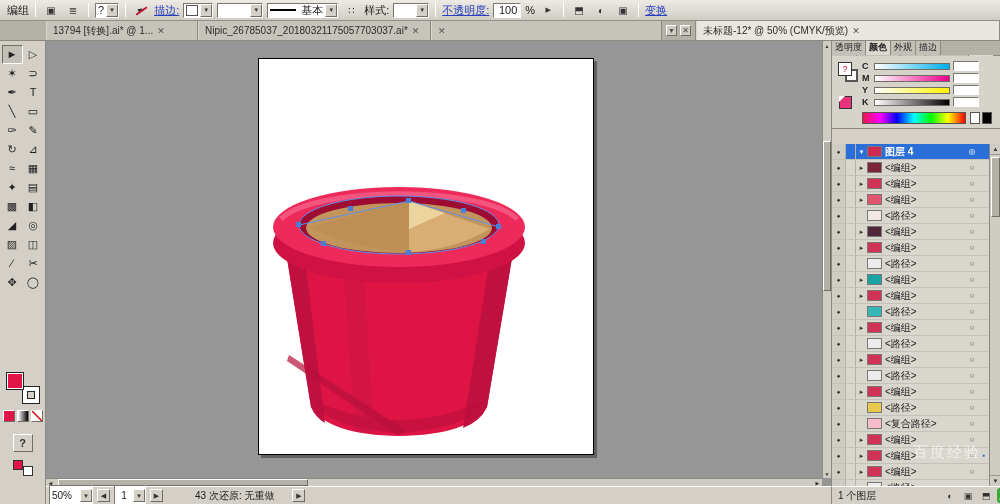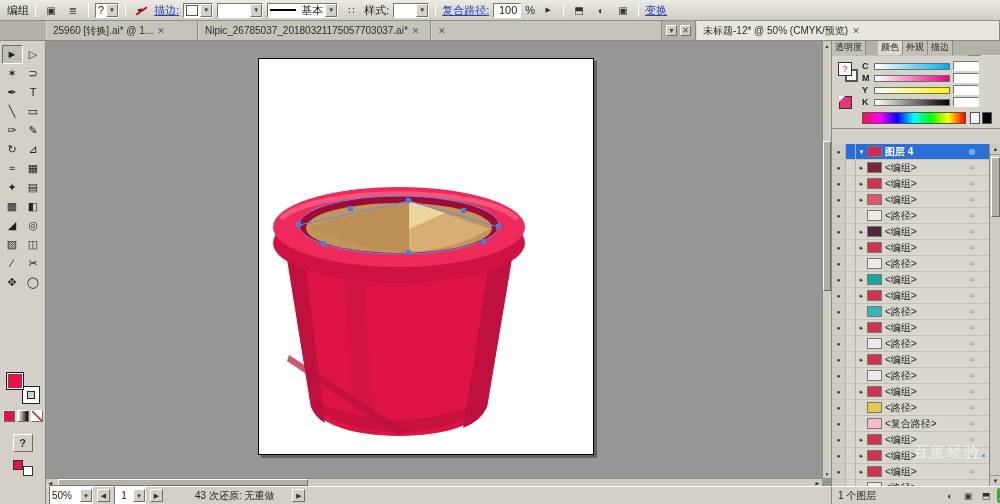--- a/index.html
+++ b/index.html
@@ -62,21 +62,21 @@
 
 .statusbar{position:absolute;left:46px;top:486px;width:785px;height:18px;background:#d4d0c8;border-top:1px solid #fff;display:flex;align-items:center;gap:4px;padding:0 3px;font-size:10px;}
 .statusbar .combo{height:22px;}
 .navbtn{width:13px;height:13px;font-size:7px;display:flex;align-items:center;justify-content:center;background:#d4d0c8;border:1px solid;border-color:#fff #6f6d66 #6f6d66 #fff;color:#333;}
 .statusmsg{margin-left:28px;color:#222;}
 
 
 .dock{position:absolute;left:831px;top:41px;width:169px;height:445px;background:#d4d0c8;border-left:1px solid #8c897f;overflow:hidden;}
 .ptabs{display:flex;height:15px;background:#b4b1a9;border-bottom:1px solid #8c897f;font-size:9px;align-items:flex-end;}
 .ptab{padding:1px 3px;border-right:1px solid #8c897f;background:#c3c0b8;white-space:nowrap;overflow:hidden;display:flex;align-items:center;gap:2px;flex:0 0 auto;color:#222;}
-.ptab.active{background:#dcd9d1;font-weight:normal;margin-left:12px;}
+.ptab.active{background:#dcd9d1;font-weight:bold;}
 .ptabs-mid .ptab{max-width:44px;}
 .colorpanel{position:absolute;left:0;top:15px;width:169px;height:73px;background:#d6d3cb;border-bottom:1px solid #8c897f;}
 .fsind{position:absolute;left:6px;top:6px;width:20px;height:20px;}
 .fsind .f{position:absolute;left:0;top:0;width:14px;height:14px;background:#fff;border:1px solid #333;font-size:9px;color:#c01030;display:flex;align-items:center;justify-content:center;z-index:2;}
 .fsind .s{position:absolute;right:0;bottom:0;width:13px;height:13px;background:#fff;border:2px solid #555;}
 .curswatch{position:absolute;left:7px;top:40px;width:13px;height:13px;background:#e8327c;border:1px solid #333;}
 .curswatch::after{content:"";position:absolute;left:-1px;top:-1px;border-left:6px solid #fff;border-bottom:6px solid transparent;}
 .csliders{position:absolute;left:30px;top:4px;width:132px;}
 .crow{display:flex;align-items:center;height:12px;gap:3px;}
 .clabel{width:9px;font-size:9px;font-weight:bold;color:#222;}
@@ -153,21 +153,21 @@
       </span>
     <span class="iconbtn">
         <span>∷</span>
       </span>
     <span>样式:</span>
     <span class="combo">
         <span style="width:18px"></span>
         <span class="arrow">▾</span>
       </span>
     <span class="vsep"></span>
-    <span class="link">复合路径:</span>
+    <span class="link">不透明度:</span>
     <span class="sunkenbox" style="width:28px">100</span>
     <span>%</span>
     <span class="iconbtn" style="font-size:7px">
         <span>▶</span>
       </span>
     <span class="vsep"></span>
     <span class="iconbtn">
         <span>⬒</span>
       </span>
     <span class="iconbtn">
@@ -175,21 +175,21 @@
       </span>
     <span class="iconbtn">
         <span>▣</span>
       </span>
     <span class="vsep"></span>
     <span class="link">变换</span>
   </div>
 
   <div class="tabbar">
       <div class="dtab t0">
-        <span class="dtab-label">25960 [转换].ai* @ 1...</span>
+        <span class="dtab-label">13794 [转换].ai* @ 1...</span>
         <span class="dtab-close">✕</span>
       </div>
       <div class="dtab t1">
         <span class="dtab-label">Nipic_26785037_20180321175057703037.ai*</span>
         <span class="dtab-close">✕</span>
       </div>
       <div class="dtab t2">
         <span class="dtab-close">✕</span>
       </div>
       <div class="tabctrl-group">

